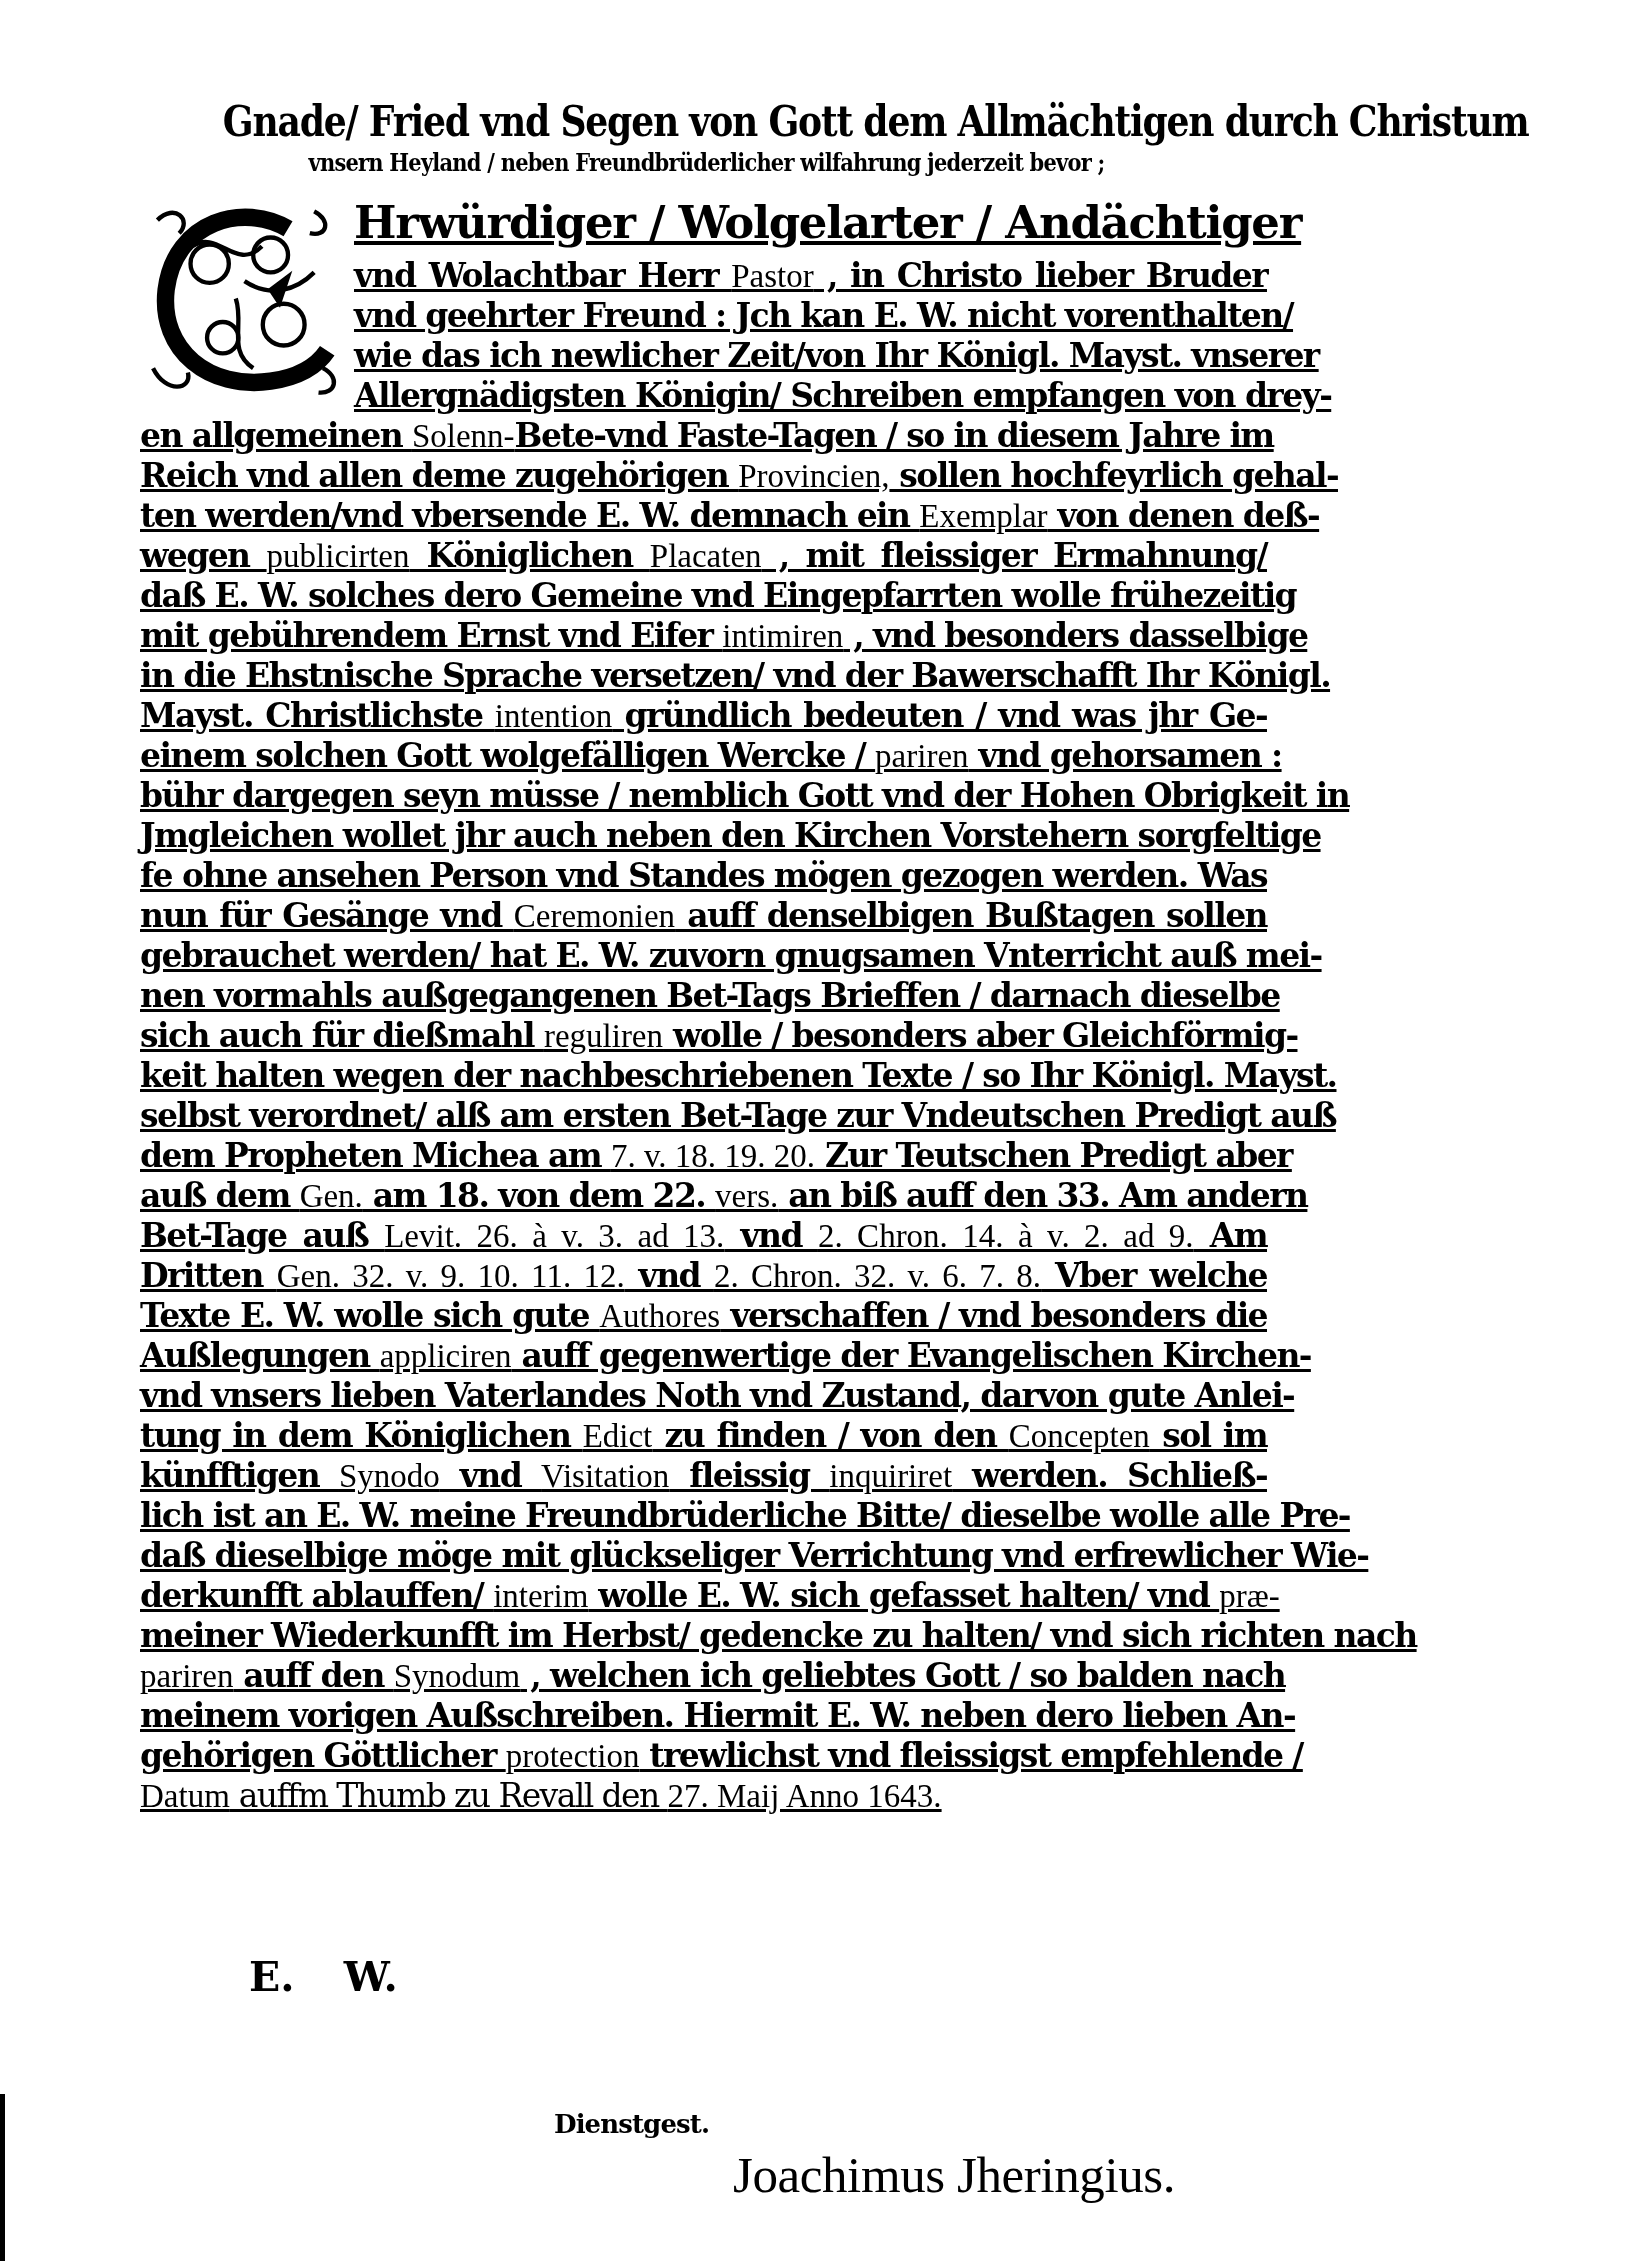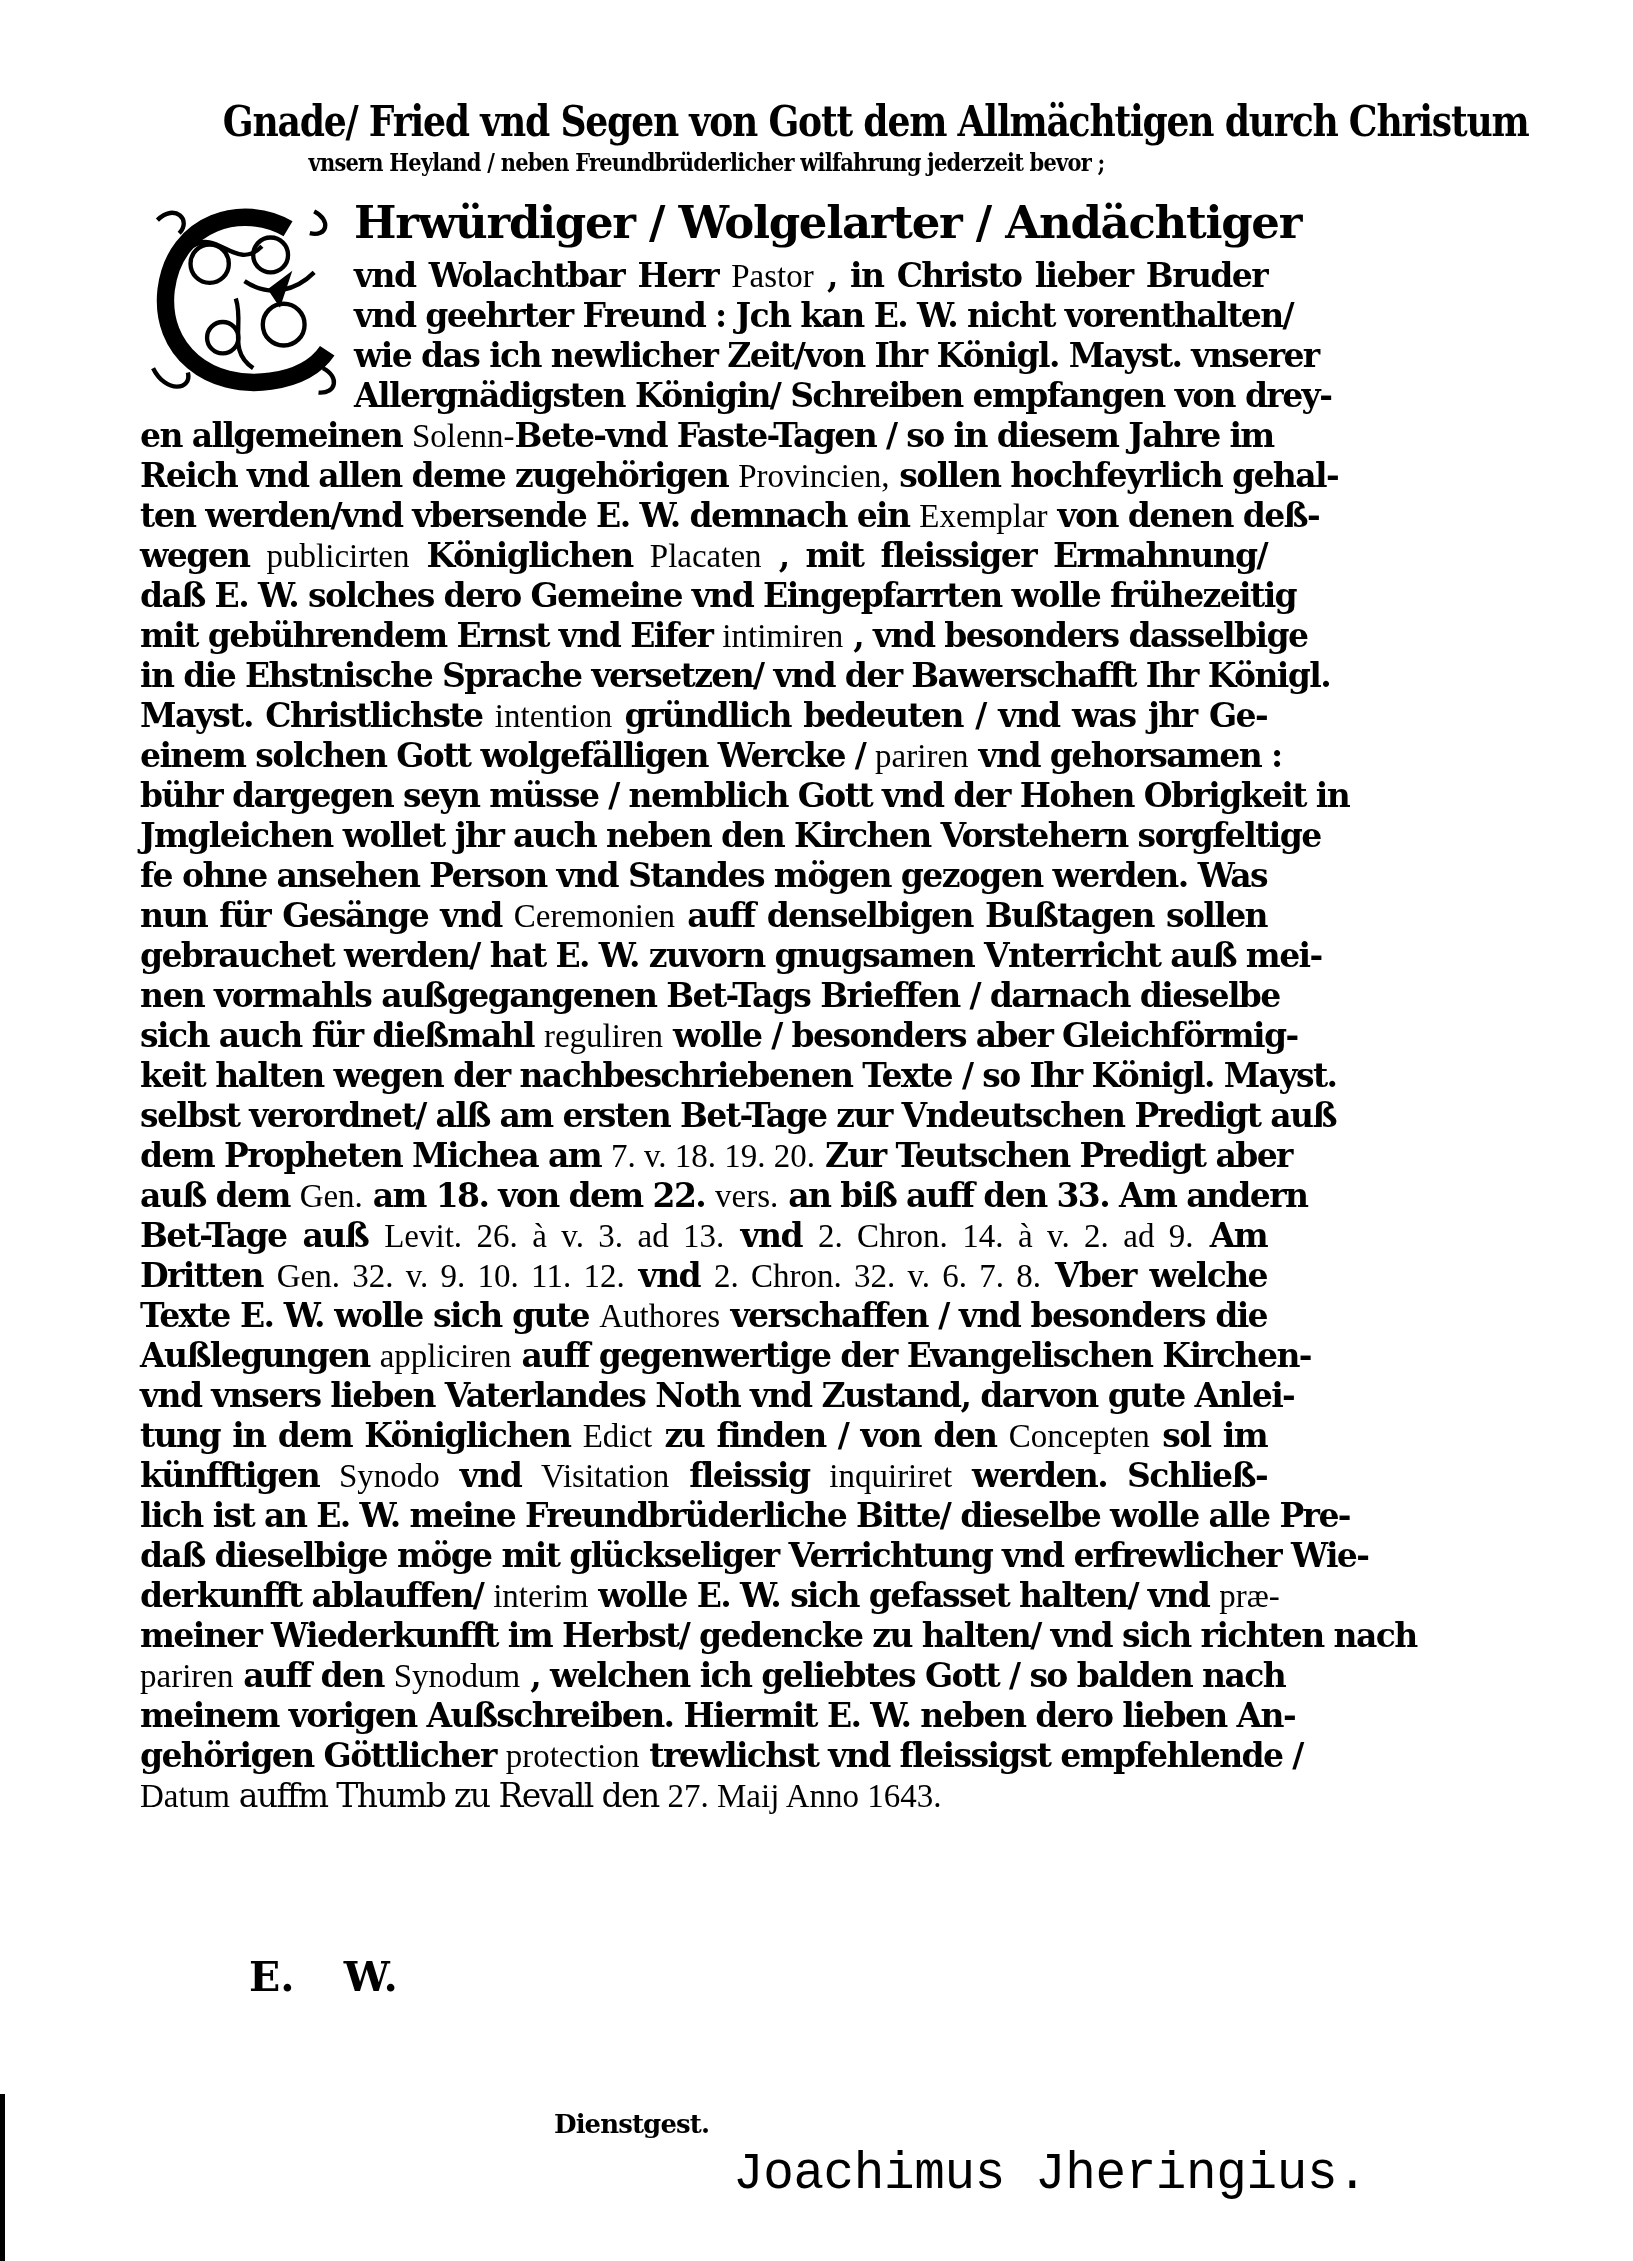--- a/index.html
+++ b/index.html
@@ -35,21 +35,21 @@
     letter-spacing: -0.9px;
     line-height: 31px;
     transform: scaleX(0.86); transform-origin: center;
     white-space: nowrap;
   }
   .dropcap {
     position: absolute; left: 140px; top: 194px;
     width: 209px; height: 209px;
   }
   .body {
-    position: absolute; left: 140px; top: 194px; width: 1127px;
+    position: absolute; left: 140px; top: 194px; width: 1127px; text-decoration: underline;
   }
   .line {
     height: 40px;
     line-height: 48px;
     font-family: "DejaVu Serif", serif;
     font-weight: bold;
     font-size: 33px;
     white-space: nowrap;
     text-align: justify;
     text-align-last: justify;
@@ -67,21 +67,21 @@
     font-family: "DejaVu Serif", serif; font-weight: bold; font-size: 41px;
     word-spacing: 35px;
   }
   .dienst {
     position: absolute; left: 554px; top: 2109px;
     font-family: "DejaVu Serif", serif; font-weight: bold; font-size: 26px;
     letter-spacing: -0.9px;
   }
   .signature {
     position: absolute; left: 733px; top: 2146px;
-    font-family: Liberation Mono, monospace; font-size: 51px;
+    font-family: Liberation Serif, serif; font-size: 51px;
     letter-spacing: -0.4px;
   }
 </style>
 </head>
 <body>
 
 <div class="left-edge"></div>
 
 <div class="heading">
   <div class="l1">Gnade/ Fried vnd Segen von Gott dem Allmächtigen durch Christum</div>

